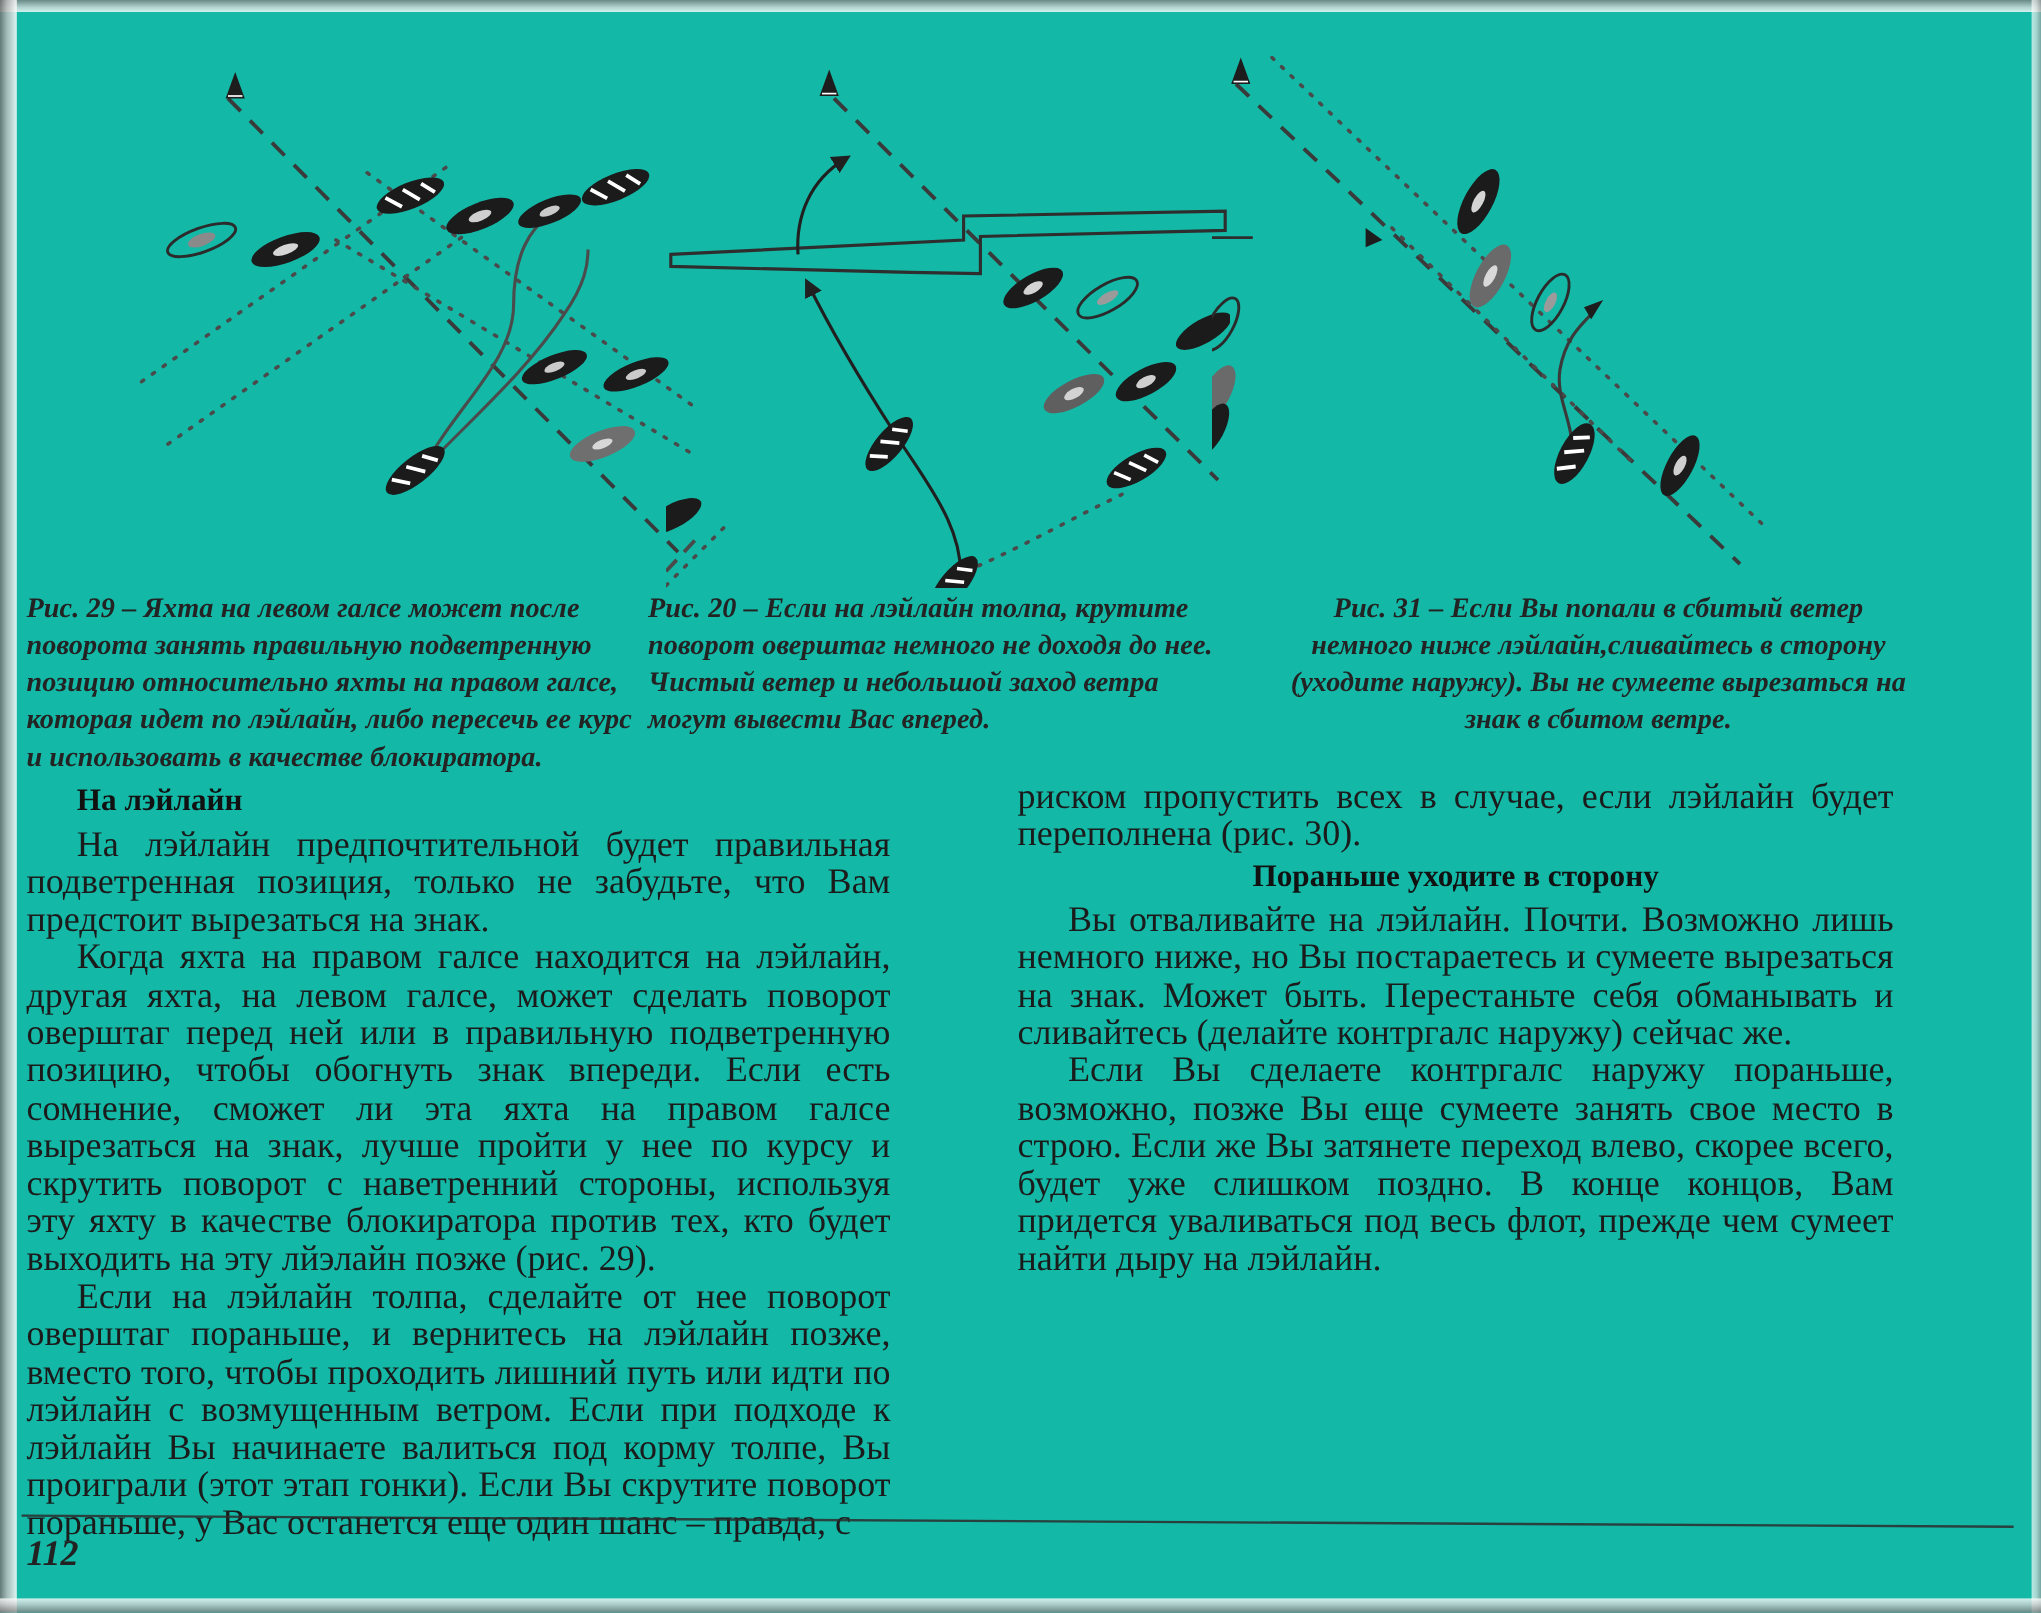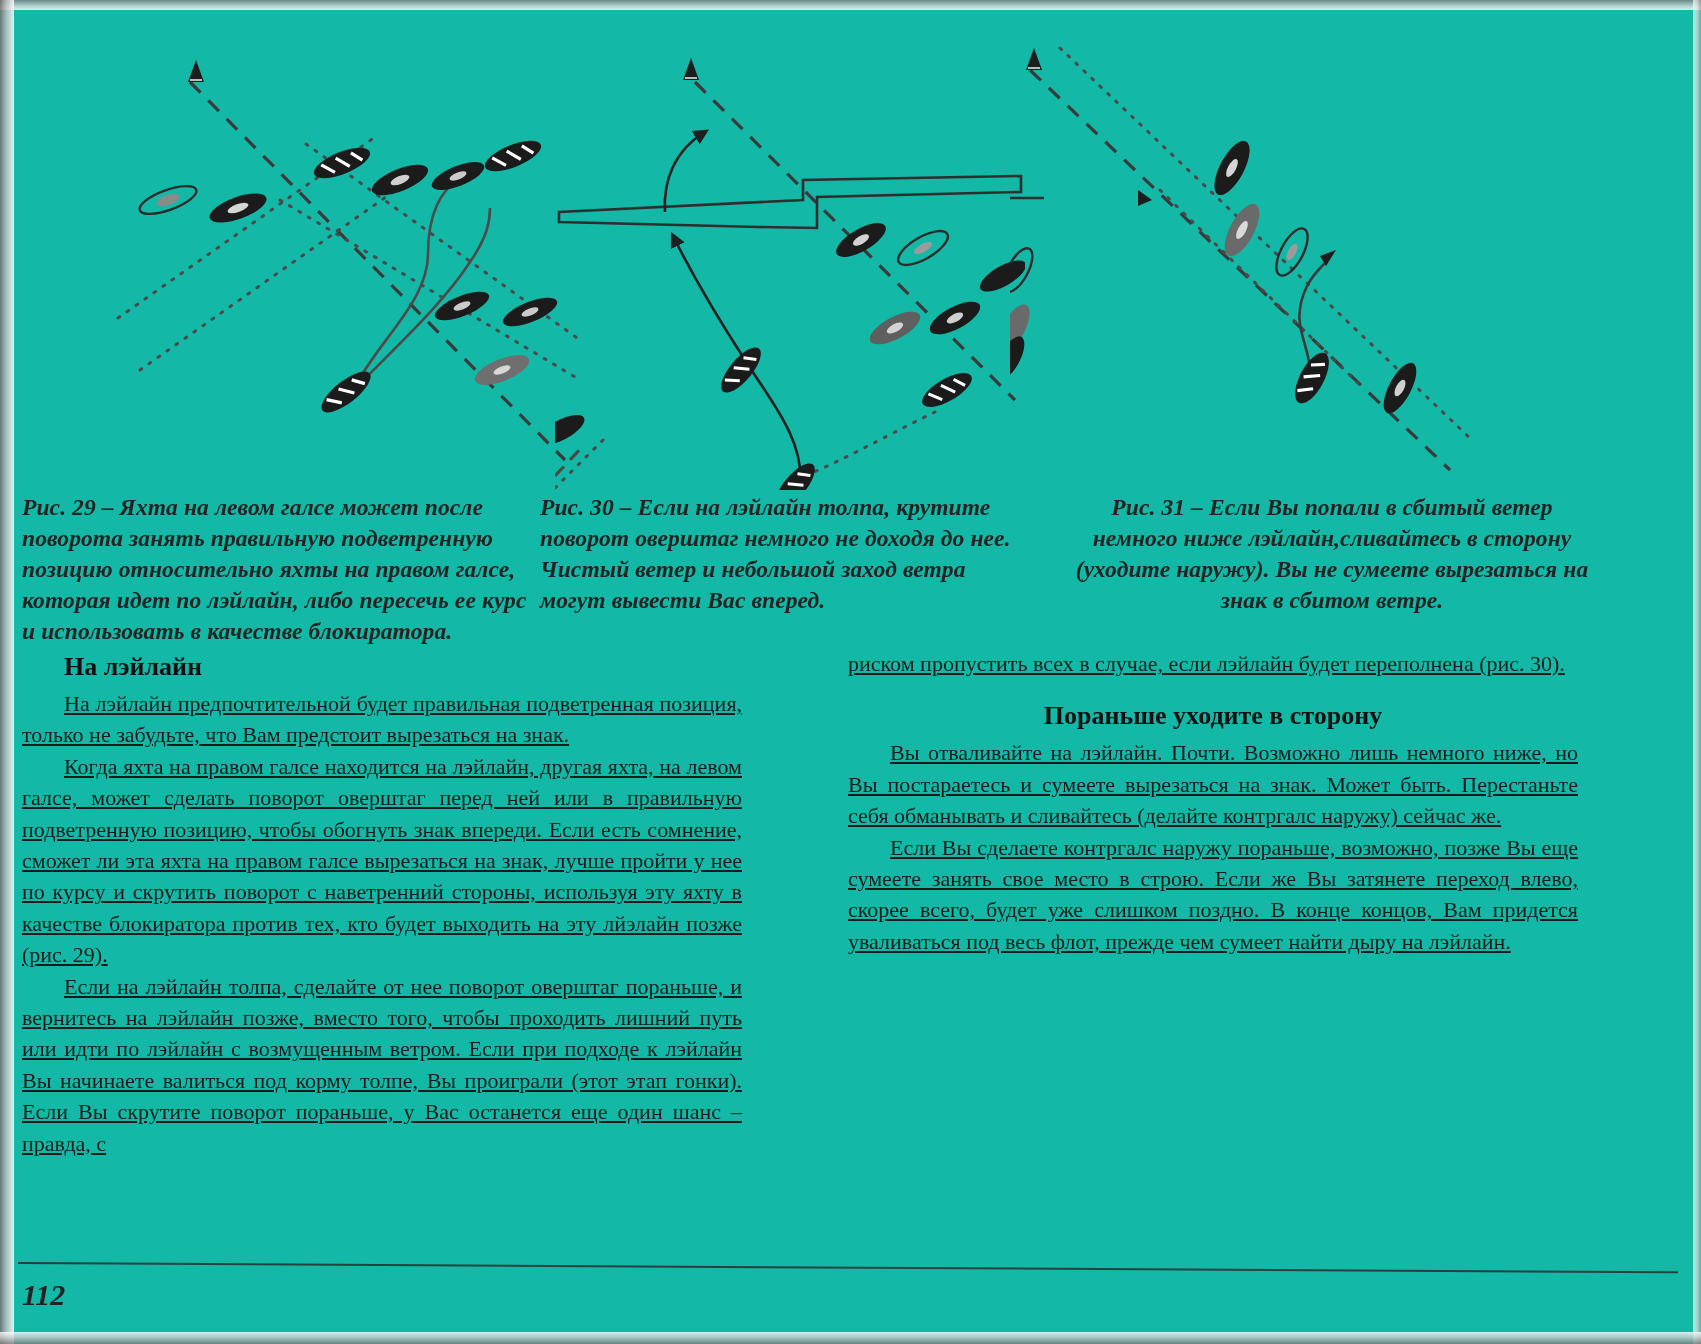--- a/index.html
+++ b/index.html
@@ -95,27 +95,26 @@
     font-size: 26px;
     line-height: 38px;
     color: #111111;
     text-align: center;
   }
   #col-left h2.section-heading { text-align: left; padding-left: 42px; }
 
   p.para {
     margin: 0;
     font-family: "Liberation Serif", "DejaVu Serif", serif;
-    font-size: 22px;
+    font-size: 30px;
     line-height: 31.4px;
     text-align: justify;
     text-indent: 42px;
     color: #1b1b1b;
     hyphens: manual;
-    text-decoration: underline;
   }
   p.para.no-indent { text-indent: 0; }
 
   
   .footer-rule {
     position: absolute;
     left: 18px; top: 1262px;
     width: 1660px; height: 2px;
     background: #2b2b2b;
     transform: rotate(0.32deg);
@@ -343,36 +342,36 @@
           </g>
         </g>
 
         <line x1="0" y1="158" x2="34" y2="158" stroke="#2e2e2e" stroke-width="2.4"></line>
       </svg>
     </div>
   </div>
 
   <div class="captions">
     <div class="caption" id="caption-29">Рис. 29 – Яхта на левом галсе может после поворота занять правильную подветренную позицию относительно яхты на правом галсе, которая идет по лэйлайн, либо пересечь ее курс и использовать в качестве блокиратора.</div>
-    <div class="caption" id="caption-30">Рис. 30 – Если на лэйлайн толпа, крутите поворот оверштаг немного не доходя до нее. Чистый ветер и небольшой заход ветра могут вывести Вас вперед.</div>
+    <div class="caption" id="caption-30">Рис. 20 – Если на лэйлайн толпа, крутите поворот оверштаг немного не доходя до нее. Чистый ветер и небольшой заход ветра могут вывести Вас вперед.</div>
     <div class="caption" id="caption-31">Рис. 31 – Если Вы попали в сбитый ветер немного ниже лэйлайн,сливайтесь в сторону (уходите наружу). Вы не сумеете вырезаться на знак в сбитом ветре.</div>
   </div>
 
   <div class="body-cols">
 
     <div class="col" id="col-left">
       <h2 class="section-heading">На лэйлайн</h2>
       <p class="para">На лэйлайн предпочтительной будет правильная подветренная позиция, только не забудьте, что Вам предстоит вырезаться на знак.</p>
       <p class="para">Когда яхта на правом галсе находится на лэйлайн, другая яхта, на левом галсе, может сделать поворот оверштаг перед ней или в правильную подветренную позицию, чтобы обогнуть знак впереди. Если есть сомнение, сможет ли эта яхта на правом галсе вырезаться на знак, лучше пройти у нее по курсу и скрутить поворот с наветренний стороны, используя эту яхту в качестве блокиратора против тех, кто будет выходить на эту лйэлайн позже (рис. 29).</p>
       <p class="para">Если на лэйлайн толпа, сделайте от нее поворот оверштаг пораньше, и вернитесь на лэйлайн позже, вместо того, чтобы проходить лишний путь или идти по лэйлайн с возмущенным ветром. Если при подходе к лэйлайн Вы начинаете валиться под корму толпе, Вы проиграли (этот этап гонки). Если Вы скрутите поворот пораньше, у Вас останется еще один шанс – правда, с</p>
     </div>
 
     <div class="col" id="col-right">
       <p class="para no-indent">риском пропустить всех в случае, если лэйлайн будет переполнена (рис. 30).</p>
-      <h2 class="section-heading" style="margin-top:18px">Пораньше уходите в сторону</h2>
+      <h2 class="section-heading" style="">Пораньше уходите в сторону</h2>
       <p class="para">Вы отваливайте на лэйлайн. Почти. Возможно лишь немного ниже, но Вы постараетесь и сумеете вырезаться на знак. Может быть. Перестаньте себя обманывать и сливайтесь (делайте контргалс наружу) сейчас же.</p>
       <p class="para">Если Вы сделаете контргалс наружу пораньше, возможно, позже Вы еще сумеете занять свое место в строю. Если же Вы затянете переход влево, скорее всего, будет уже слишком поздно. В конце концов, Вам придется уваливаться под весь флот, прежде чем сумеет найти дыру на лэйлайн.</p>
     </div>
   </div>
 
   <div class="footer-rule"></div>
   <div class="footer">
     <div class="page-number">112</div>
   </div>
 

